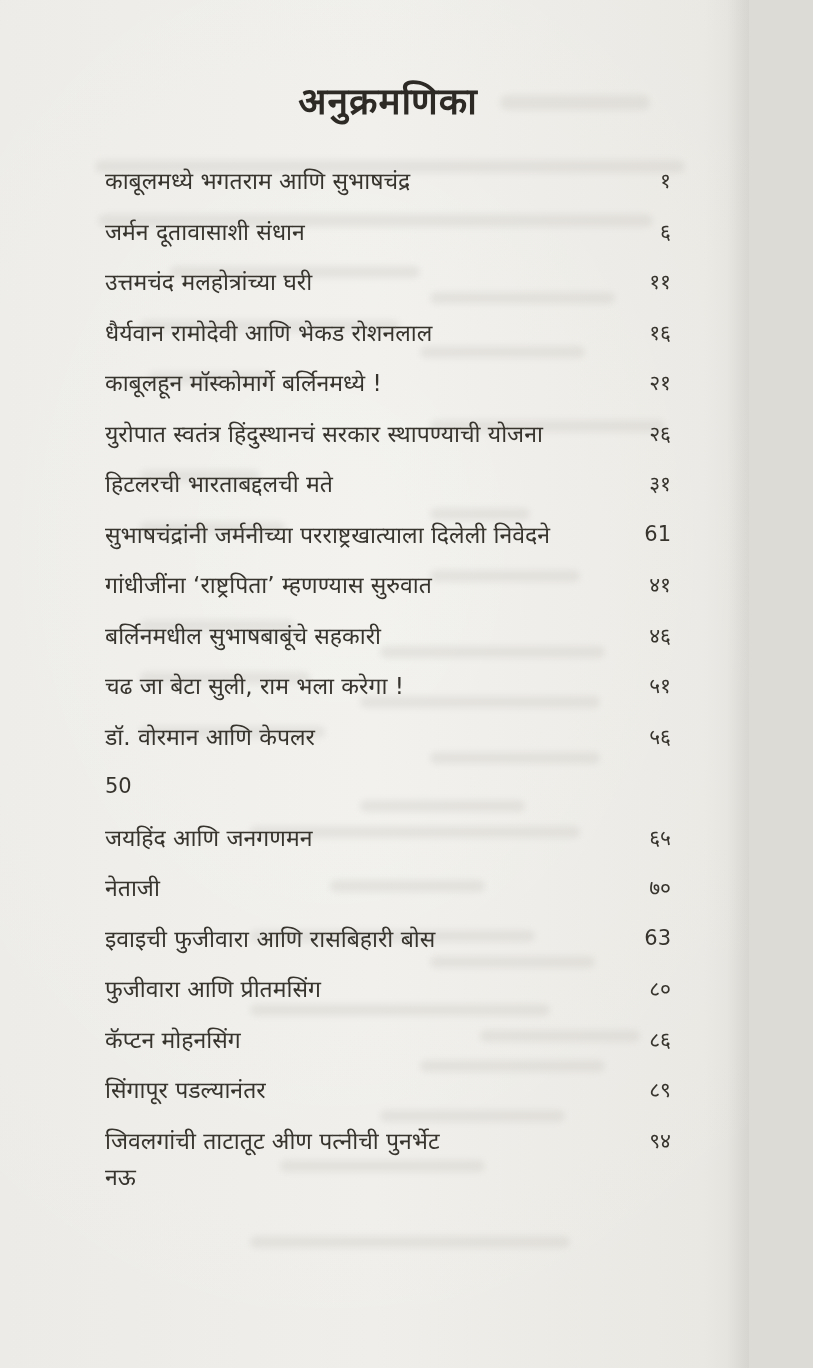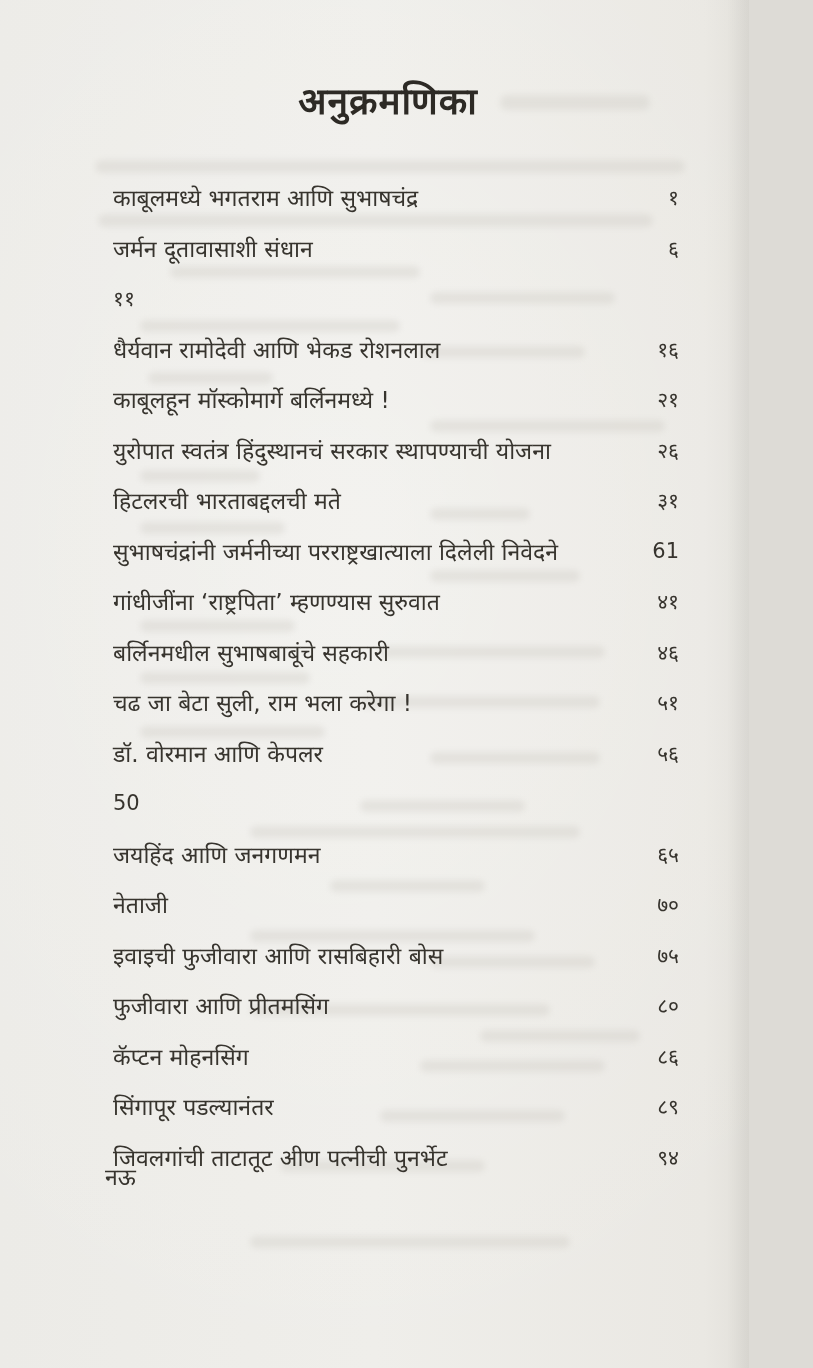--- a/index.html
+++ b/index.html
@@ -35,23 +35,22 @@
     text-align: center;
     font-size: 37px;
     line-height: 1.2;
     font-weight: 700;
     letter-spacing: 1px;
     color: #2d2a25;
   }
   .toc {
     position: absolute;
     left: 105px;
-    top: 172px;
+    top: 155px;
     width: 568px;
-    margin-left: 8px;
   }
   .row {
     display: flex;
     justify-content: space-between;
     align-items: center;
     height: 50.5px;
   }
   .etitle {
     font-size: 23px;
     color: #37342e;
@@ -123,20 +122,21 @@
   <div class="toc" id="toc-list">
       <div class="row">
         <span class="etitle">काबूलमध्ये भगतराम आणि सुभाषचंद्र</span>
         <span class="epage">१</span>
       </div>
       <div class="row">
         <span class="etitle">जर्मन दूतावासाशी संधान</span>
         <span class="epage">६</span>
       </div>
       <div class="row">
+        <span class="etitle">उत्तमचंद मलहोत्रांच्या घरी</span>
         <span class="epage">११</span>
       </div>
       <div class="row">
         <span class="etitle">धैर्यवान रामोदेवी आणि भेकड रोशनलाल</span>
         <span class="epage">१६</span>
       </div>
       <div class="row">
         <span class="etitle">काबूलहून मॉस्कोमार्गे बर्लिनमध्ये !</span>
         <span class="epage">२१</span>
       </div>
@@ -174,21 +174,21 @@
       <div class="row">
         <span class="etitle">जयहिंद आणि जनगणमन</span>
         <span class="epage">६५</span>
       </div>
       <div class="row">
         <span class="etitle">नेताजी</span>
         <span class="epage">७०</span>
       </div>
       <div class="row">
         <span class="etitle">इवाइची फुजीवारा आणि रासबिहारी बोस</span>
-        <span class="epage">७५</span>
+        <span class="epage">63</span>
       </div>
       <div class="row">
         <span class="etitle">फुजीवारा आणि प्रीतमसिंग</span>
         <span class="epage">८०</span>
       </div>
       <div class="row">
         <span class="etitle">कॅप्टन मोहनसिंग</span>
         <span class="epage">८६</span>
       </div>
       <div class="row">

